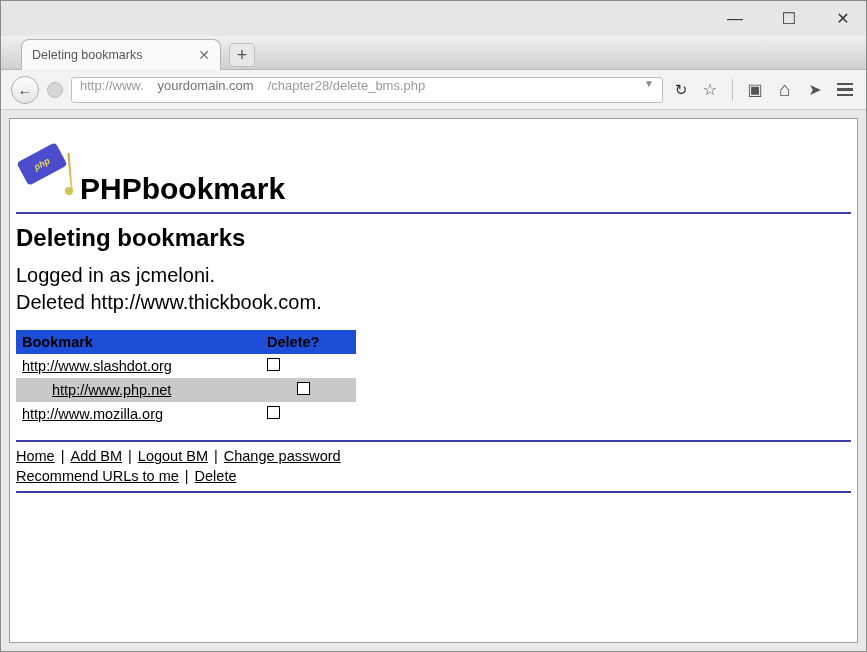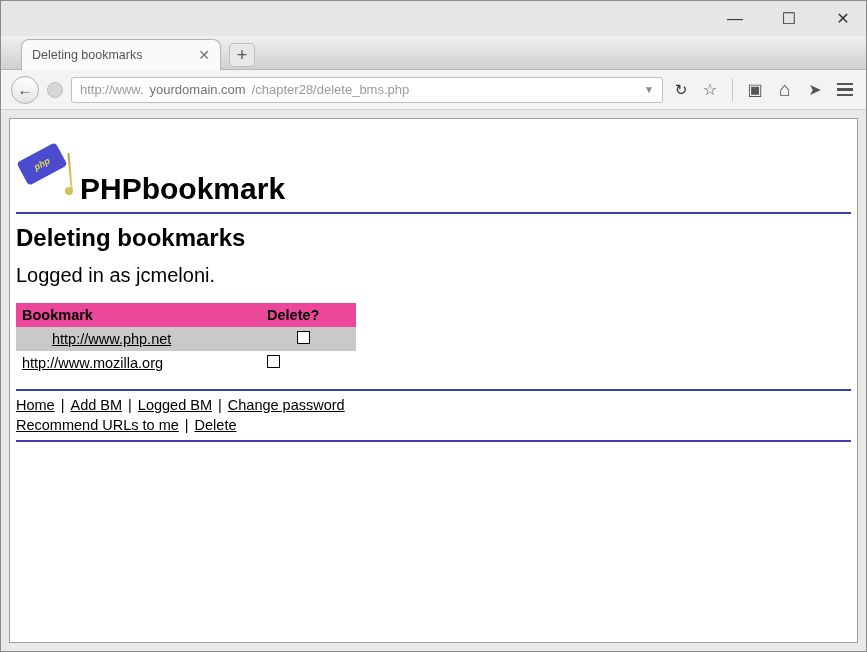--- a/index.html
+++ b/index.html
@@ -8,40 +8,40 @@
   .window { width:867px; height:652px; background:#e9e9e9; border:1px solid #8a8a8a; display:flex; flex-direction:column; }
   .titlebar { height:35px; background:#e6e6e6; display:flex; justify-content:flex-end; align-items:center; padding:0 6px; gap:20px; }
   .titlebar .win-btn { width:34px; height:28px; display:flex; align-items:center; justify-content:center; color:#333; font-size:16px; }
   .tabstrip { height:34px; background:linear-gradient(#f0f0f0,#d0d0d0); display:flex; align-items:flex-end; padding-left:20px; position:relative; border-bottom:1px solid #b5b5b5; }
   .tab { height:31px; min-width:200px; background:#fafafa; border:1px solid #b5b5b5; border-bottom:none; border-top-left-radius:8px; border-top-right-radius:8px; display:flex; align-items:center; padding:0 10px; gap:10px; color:#555; font-size:12.5px; position:relative; top:1px; }
   .tab-close { margin-left:auto; color:#777; font-size:14px; }
   .newtab { width:26px; height:24px; margin-left:8px; display:flex; align-items:center; justify-content:center; color:#555; font-size:18px; border:1px solid #c0c0c0; border-radius:4px; background:#e8e8e8; position:relative; top:-2px; }
   .addressbar { height:40px; background:#f3f3f3; display:flex; align-items:center; padding:0 10px; gap:8px; border-bottom:1px solid #cfcfcf; }
   .nav-back { width:28px; height:28px; border:1px solid #b0b0b0; border-radius:50%; background:linear-gradient(#ffffff,#e4e4e4); display:flex; align-items:center; justify-content:center; font-size:15px; color:#444; }
   .globe { width:16px; height:16px; border-radius:50%; background:#d7d7d7; border:1px solid #bdbdbd; flex:0 0 auto; }
-  .urlbox { flex:1; height:26px; border:1px solid #c0c0c0; border-radius:3px; background:#fff; display:flex; align-items:center; padding:0 8px; gap:6px; font-size:13px; color:#9a9a9a; overflow:hidden; }
+  .urlbox { flex:1; height:26px; border:1px solid #c0c0c0; border-radius:3px; background:#fff; display:flex; padding:0 8px; gap:14px; font-size:13px; color:#9a9a9a; overflow:hidden; }
   .urlbox .dark { color:#737373; }
   .urlbox .dropdown { margin-left:auto; color:#888; font-size:10px; }
   .reload { width:20px; height:20px; display:flex; align-items:center; justify-content:center; color:#333; font-size:15px; }
   .tool-icon { width:22px; height:22px; display:flex; align-items:center; justify-content:center; color:#555; font-size:16px; }
   .vsep { width:1px; height:22px; background:#c5c5c5; margin:0 3px; }
   .content-wrap { flex:1; padding:8px; background:#e9e9e9; }
   .viewport { width:100%; height:100%; border:1px solid #9e9e9e; background:#fff; padding:6px 6px 0 6px; overflow:hidden; }
   .logo-row { display:flex; align-items:center; gap:6px; margin:6px 0 6px 2px; }
   .logo-mark { width:56px; height:52px; position:relative; }
   .logo-mark .tag { position:absolute; left:2px; top:8px; width:44px; height:26px; background:#4b4bcd; transform:rotate(-28deg); border-radius:4px; display:flex; align-items:center; justify-content:center; color:#e4dd4f; font-size:9px; font-weight:bold; font-style:italic; }
   .logo-mark .string { position:absolute; right:0; top:10px; width:10px; height:40px; }
   .logo-mark .string .rope { position:absolute; left:5px; top:0; width:2px; height:36px; background:linear-gradient(#c0a030,#e8d370); transform:rotate(-5deg); }
   .logo-mark .string .knot { position:absolute; left:1px; top:34px; width:8px; height:8px; background:#d6c256; border-radius:50%; }
   .logo-text { font-size:30px; font-weight:bold; color:#000;margin-top:41px; }
   hr.brand { border:none; border-top:2px solid #3b3ea8; margin:4px 0 10px 0; }
   h1.page-title { font-size:24px; margin:6px 0 10px 0; }
   .status { font-size:20px; color:#000; line-height:1.35; margin-bottom:14px; }
   table.bmtable { border-collapse:collapse; width:340px; font-size:14.5px; }
-  table.bmtable th { text-align:left; background:#ec4899; padding:4px 6px; font-weight:bold; }
+  table.bmtable th { text-align:left; background:#1d4ed8; padding:4px 6px; font-weight:bold; }
   table.bmtable td { padding:4px 6px; }
   table.bmtable tr.even td { background:#c9c9c9;padding-left:36px; }
   table.bmtable a { color:#000; text-decoration:underline; }
   .cb { width:13px; height:13px; border:1.5px solid #000; display:inline-block; background:#fff; }
   hr.thin { border:none; border-top:2px solid #3b3ea8; margin:14px 0 4px 0; }
   .footer-links { font-size:14.5px; line-height:1.4; }
   .footer-links a { color:#000000; text-decoration:underline; }
   .footer-links .sep { padding:0 6px; color:#000; }
   .hamburger { display:flex; flex-direction:column; gap:3px; }
   .hamburger span { display:block; width:16px; height:2.5px; background:#555; }
@@ -101,41 +101,46 @@
             </div>
         </div>
         <div class="logo-text">PHPbookmark</div>
       </div>
       <hr class="brand">
 
       <h1 class="page-title">Deleting bookmarks</h1>
 
       <div class="status">
         <div>Logged in as jcmeloni.</div>
+        <div>Deleted http://www.thickbook.com.</div>
       </div>
 
       <table class="bmtable">
         <tbody>
             <tr>
           <th style="width:245px;">Bookmark</th>
           <th>Delete?</th>
+        </tr>
+        <tr>
+          <td><a href="#">http://www.slashdot.org</a></td>
+          <td><span class="cb"></span></td>
         </tr>
         <tr class="even">
           <td><a href="#">http://www.php.net</a></td>
           <td><span class="cb"></span></td>
         </tr>
         <tr>
           <td><a href="#">http://www.mozilla.org</a></td>
           <td><span class="cb"></span></td>
         </tr>
       </tbody>
         </table>
 
       <hr class="thin">
       <div class="footer-links">
-        <a href="#">Home</a><span class="sep">|</span><a href="#">Add BM</a><span class="sep">|</span><a href="#">Logged BM</a><span class="sep">|</span><a href="#">Change password</a><br>
+        <a href="#">Home</a><span class="sep">|</span><a href="#">Add BM</a><span class="sep">|</span><a href="#">Logout BM</a><span class="sep">|</span><a href="#">Change password</a><br>
         <a href="#">Recommend URLs to me</a><span class="sep">|</span><a href="#">Delete</a>
       </div>
       <hr class="thin" style="margin-top:4px;">
 
     </div>
   </div>
 </div>
 
 </body></html>

